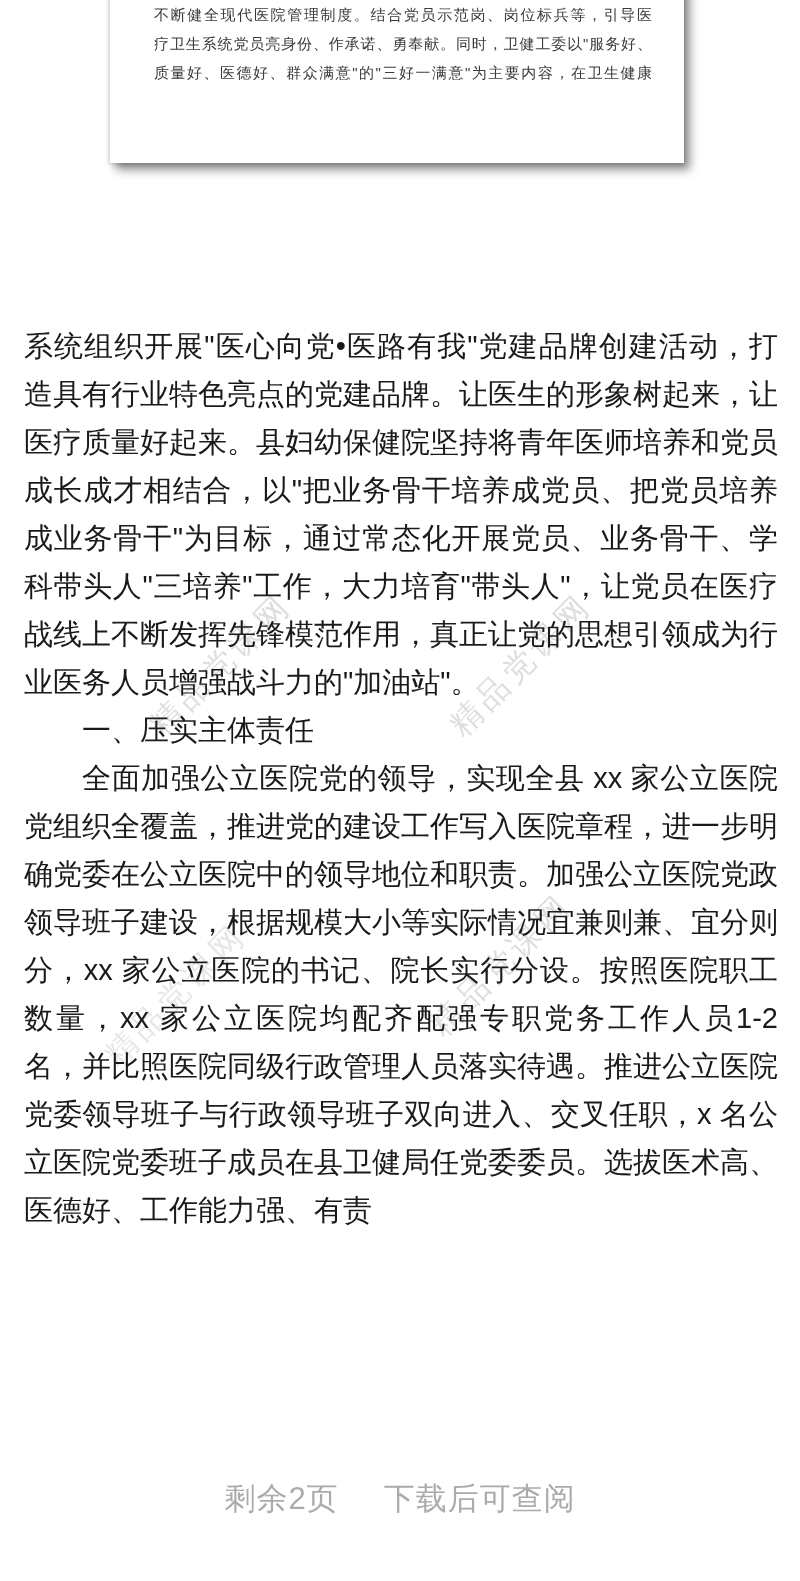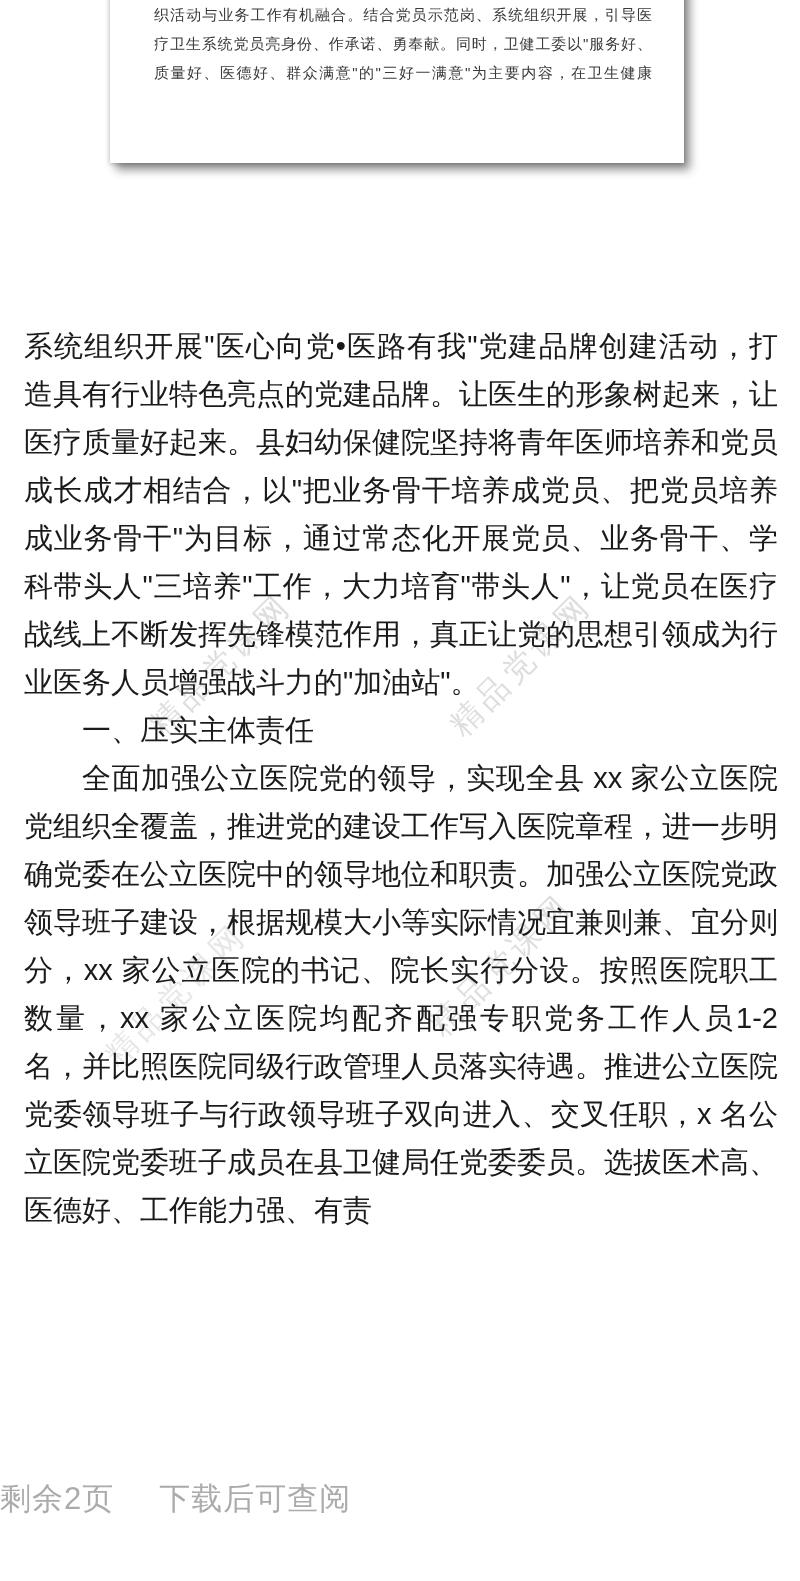--- a/index.html
+++ b/index.html
@@ -64,40 +64,40 @@
     text-align:center;
     margin:6px 0 10px;
     color:#111111;
   }
   
   .footer{
     position:absolute;
     left:0;top:1477px;
     width:100%;
     z-index:2;
-    text-align:left;
+    text-align:center;
     font-size:31px;
     line-height:44px;
     color:#ababab;
     letter-spacing:1px;
   }
   .footer .gap{display:inline-block;width:45px;}
 </style>
 </head>
 <body>
 
 <div class="page">
 
   <span class="watermark w1">精品党课网</span>
   <span class="watermark w2">精品党课网</span>
   <span class="watermark w3">精品党课网</span>
   <span class="watermark w4">精品党课网</span>
 
   <div class="preview-card">
-    <div class="card-line">织活动与业务工作有机融合。结合党员示范岗、系统组织开展，引导医</div>
+    <div class="card-line">不断健全现代医院管理制度。结合党员示范岗、岗位标兵等，引导医</div>
     <div class="card-line">疗卫生系统党员亮身份、作承诺、勇奉献。同时，卫健工委以"服务好、</div>
     <div class="card-line">质量好、医德好、群众满意"的"三好一满意"为主要内容，在卫生健康</div>
   </div>
 
   <div class="content">
     <p>系统组织开展"医心向党•医路有我"党建品牌创建活动，打造具有行业特色亮点的党建品牌。让医生的形象树起来，让医疗质量好起来。县妇幼保健院坚持将青年医师培养和党员成长成才相结合，以"把业务骨干培养成党员、把党员培养成业务骨干"为目标，通过常态化开展党员、业务骨干、学科带头人"三培养"工作，大力培育"带头人"，让党员在医疗战线上不断发挥先锋模范作用，真正让党的思想引领成为行业医务人员增强战斗力的"加油站"。</p>
     <p class="indent">一、压实主体责任</p>
     <p class="indent">全面加强公立医院党的领导，实现全县 xx 家公立医院党组织全覆盖，推进党的建设工作写入医院章程，进一步明确党委在公立医院中的领导地位和职责。加强公立医院党政领导班子建设，根据规模大小等实际情况宜兼则兼、宜分则分，xx 家公立医院的书记、院长实行分设。按照医院职工数量，xx 家公立医院均配齐配强专职党务工作人员1-2 名，并比照医院同级行政管理人员落实待遇。推进公立医院党委领导班子与行政领导班子双向进入、交叉任职，x 名公立医院党委班子成员在县卫健局任党委委员。选拔医术高、医德好、工作能力强、有责</p>
   </div>
 

